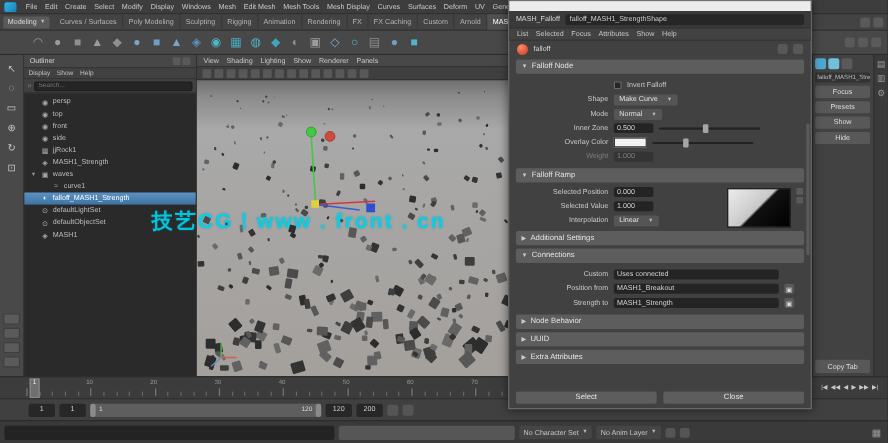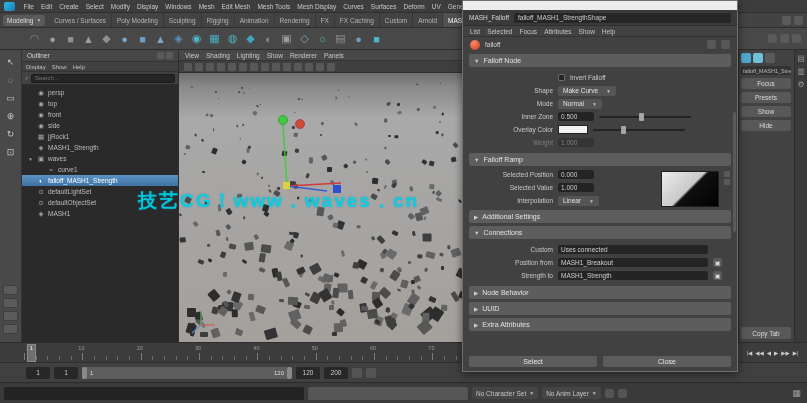--- a/index.html
+++ b/index.html
@@ -890,15 +890,15 @@
 
       <div class="ae-spacer"></div>
       <div class="ae-scroll"></div>
     </div>
     <div class="ae-foot">
       <div class="ae-btn">Select</div>
       <div class="ae-btn">Close</div>
     </div>
   </div>
 
-  <div id="watermark">技艺CG！www．waves．cn</div>
+  <div id="watermark">技艺CG！www．front．cn</div>
 
 </div>
 
 </body></html>

